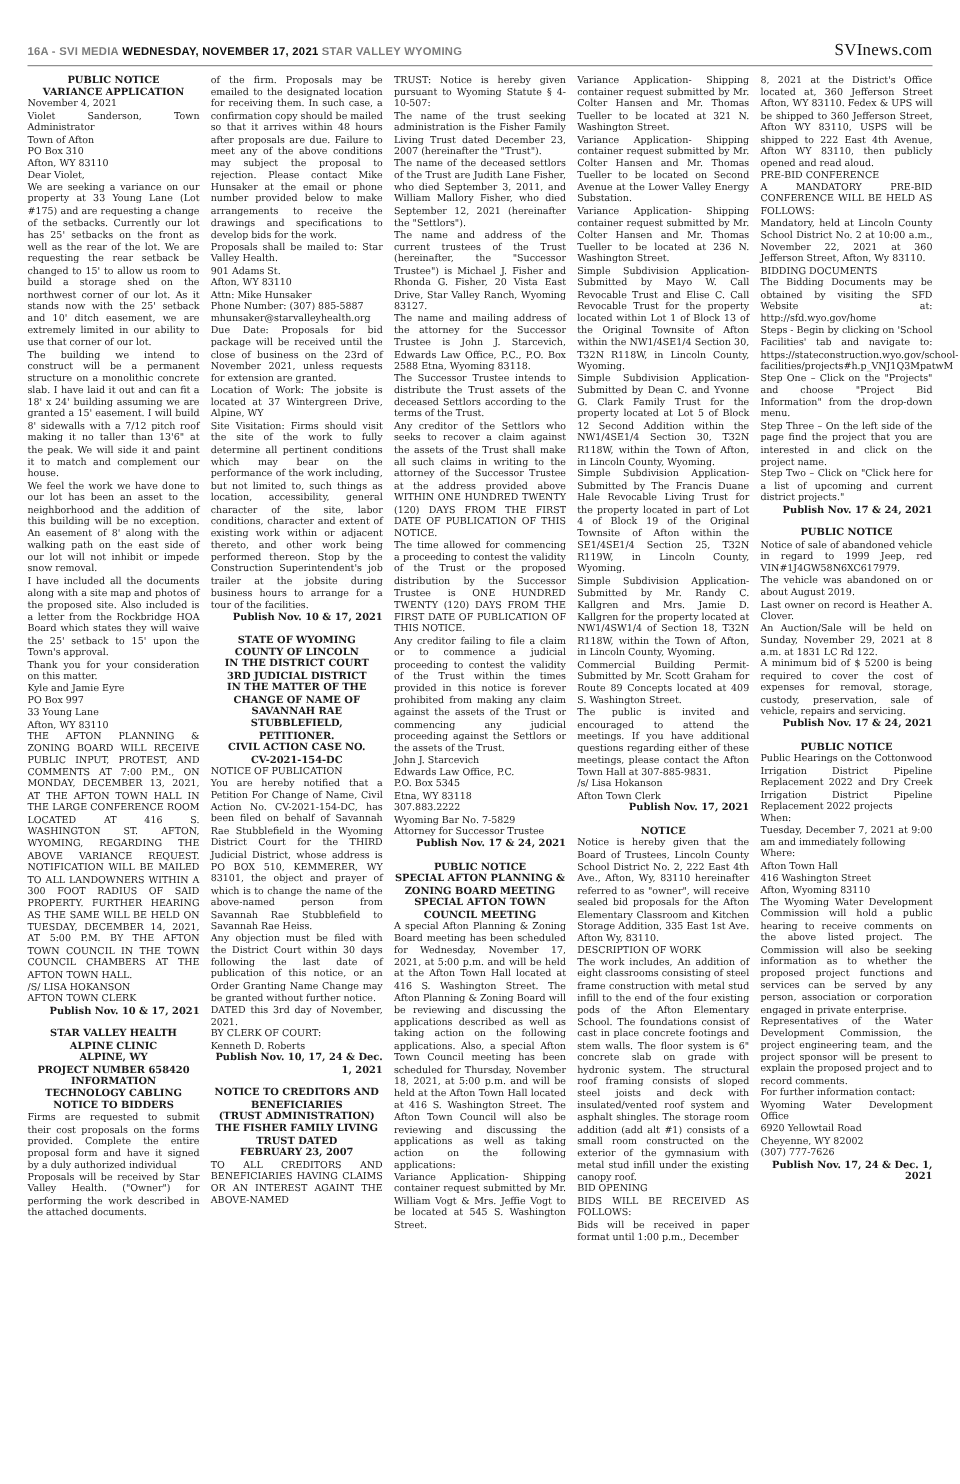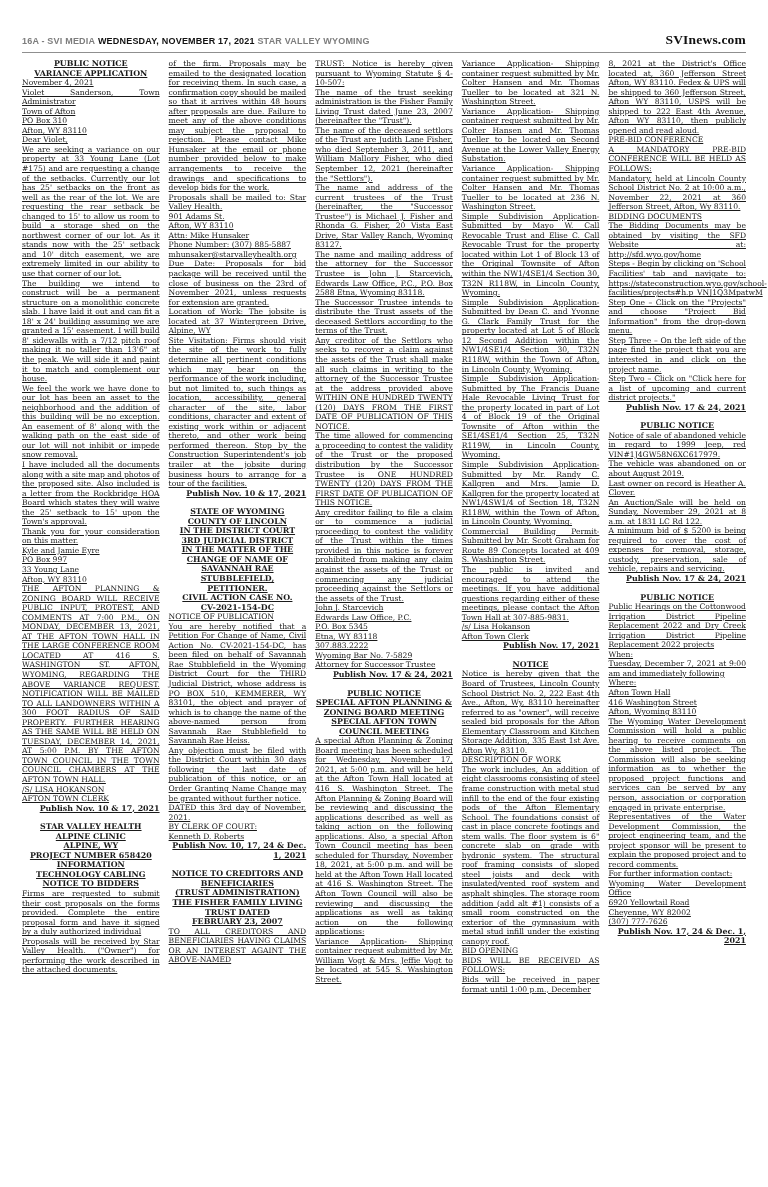--- a/index.html
+++ b/index.html
@@ -24,34 +24,33 @@
   .masthead-left {
     font-family: "Liberation Sans", sans-serif;
     font-size: 9px;
     letter-spacing: 0.2px;
     white-space: nowrap;
   }
   .mh-gray { color: #7d7d7d; font-weight: bold; }
   .mh-bold { color: #111111; font-weight: bold; }
   .masthead-site {
     font-family: "Liberation Serif", serif;
-    font-weight: bold;
+    font-weight: normal;
     font-size: 13.5px;
     color: #111111;
     letter-spacing: 0.2px;
   }
   .head-rule {
     border: none;
     border-top: 1.5px solid #8f8f8f;
     margin: 4px 0 6px 0;
   }
   .columns {
     display: flex;
     gap: 9px;
-    text-decoration: underline;
   }
   .col {
     flex: 1 1 0;
     min-width: 0;
     font-size: 7.6px;
     line-height: 9.55px;
     text-align: left;
   }
   .blk { margin: 0; }
   .blk-para { text-align: justify; text-justify: inter-word; hyphens: none; }
@@ -151,21 +150,21 @@
         <div class="blk blk-heading">NOTICE TO CREDITORS AND
 BENEFICIARIES
 (TRUST ADMINISTRATION)
 THE FISHER FAMILY LIVING
 TRUST DATED
 FEBRUARY 23, 2007</div>
         <div class="blk blk-para">TO ALL CREDITORS AND BENEFICIARIES HAVING CLAIMS OR AN INTEREST AGAINT THE ABOVE-NAMED</div>
       </div>
       <div class="col">
         <div class="blk blk-para">TRUST:  Notice is hereby given pursuant to Wyoming Statute § 4-10-507:</div>
-        <div class="blk blk-para">The name of the trust seeking administration is the Fisher Family Living Trust dated June 23, 2007 (hereinafter the "Trust").</div>
+        <div class="blk blk-para">The name of the trust seeking administration is the Fisher Family Living Trust dated December 23, 2007 (hereinafter the "Trust").</div>
         <div class="blk blk-para">The name of the deceased settlors of the Trust are Judith Lane Fisher, who died September 3, 2011, and William Mallory Fisher, who died September 12, 2021 (hereinafter the "Settlors").</div>
         <div class="blk blk-para">The name and address of the current trustees of the Trust (hereinafter, the "Successor Trustee") is Michael J. Fisher and Rhonda G. Fisher, 20 Vista East Drive, Star Valley Ranch, Wyoming 83127.</div>
         <div class="blk blk-para">The name and mailing address of the attorney for the Successor Trustee is John J. Starcevich, Edwards Law Office, P.C., P.O. Box 2588 Etna, Wyoming 83118.</div>
         <div class="blk blk-para">The Successor Trustee intends to distribute the Trust assets of the deceased Settlors according to the terms of the Trust.</div>
         <div class="blk blk-para">Any creditor of the Settlors who seeks to recover a claim against the assets of the Trust shall make all such claims in writing to the attorney of the Successor Trustee at the address provided above WITHIN ONE HUNDRED TWENTY (120) DAYS FROM THE FIRST DATE OF PUBLICATION OF THIS NOTICE.</div>
         <div class="blk blk-para">The time allowed for commencing a proceeding to contest the validity of the Trust or the proposed distribution by the Successor Trustee is ONE HUNDRED TWENTY (120) DAYS FROM THE FIRST DATE OF PUBLICATION OF THIS NOTICE.</div>
         <div class="blk blk-para">Any creditor failing to file a claim or to commence a judicial proceeding to contest the validity of the Trust within the times provided in this notice is forever prohibited from making any claim against the assets of the Trust or commencing any judicial proceeding against the Settlors or the assets of the Trust.</div>
         <div class="blk blk-line">John J. Starcevich</div>
         <div class="blk blk-line">Edwards Law Office, P.C.</div>
         <div class="blk blk-line">P.O. Box 5345</div>

